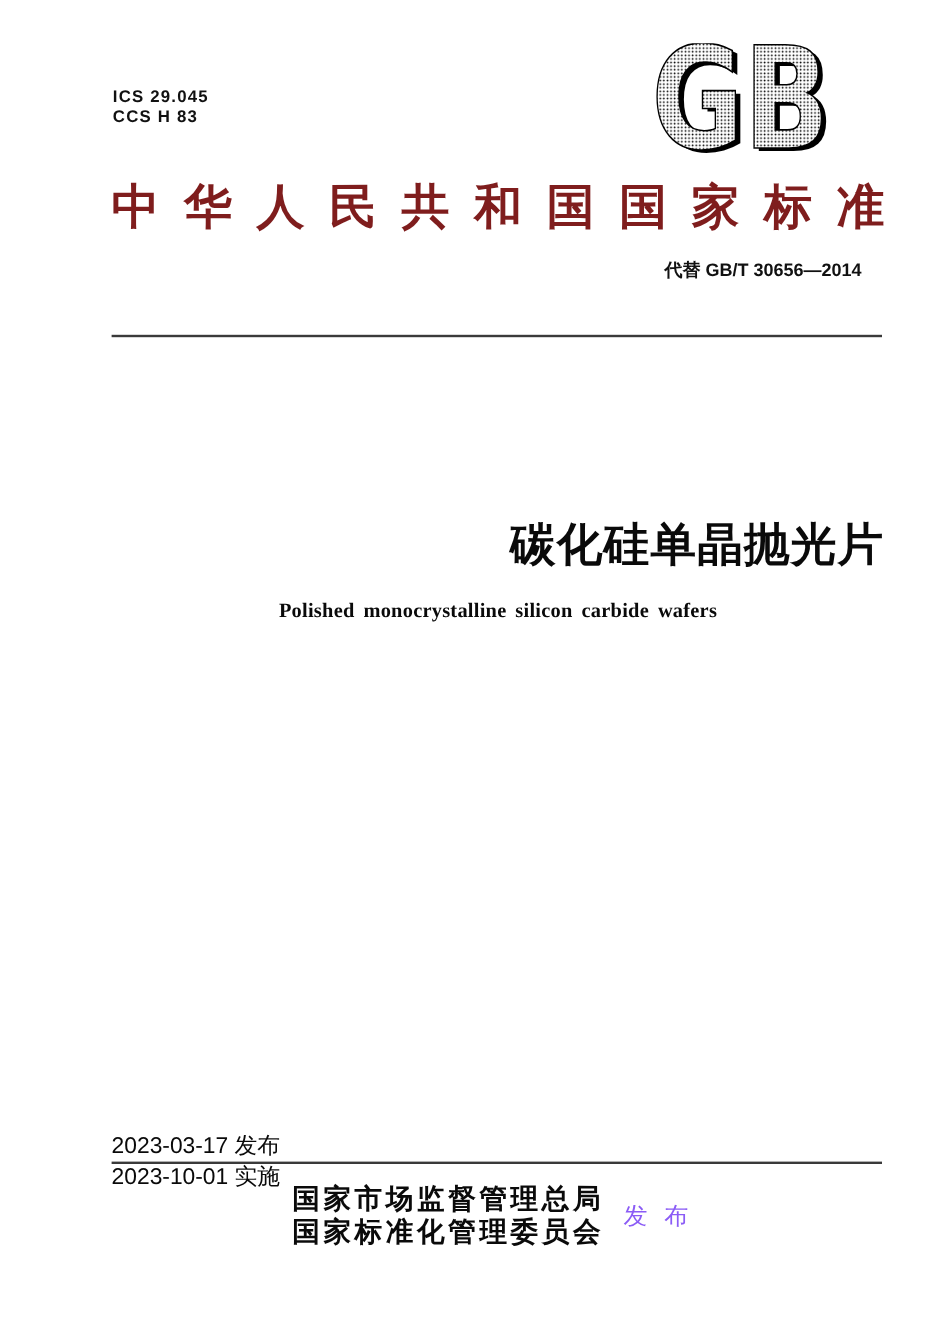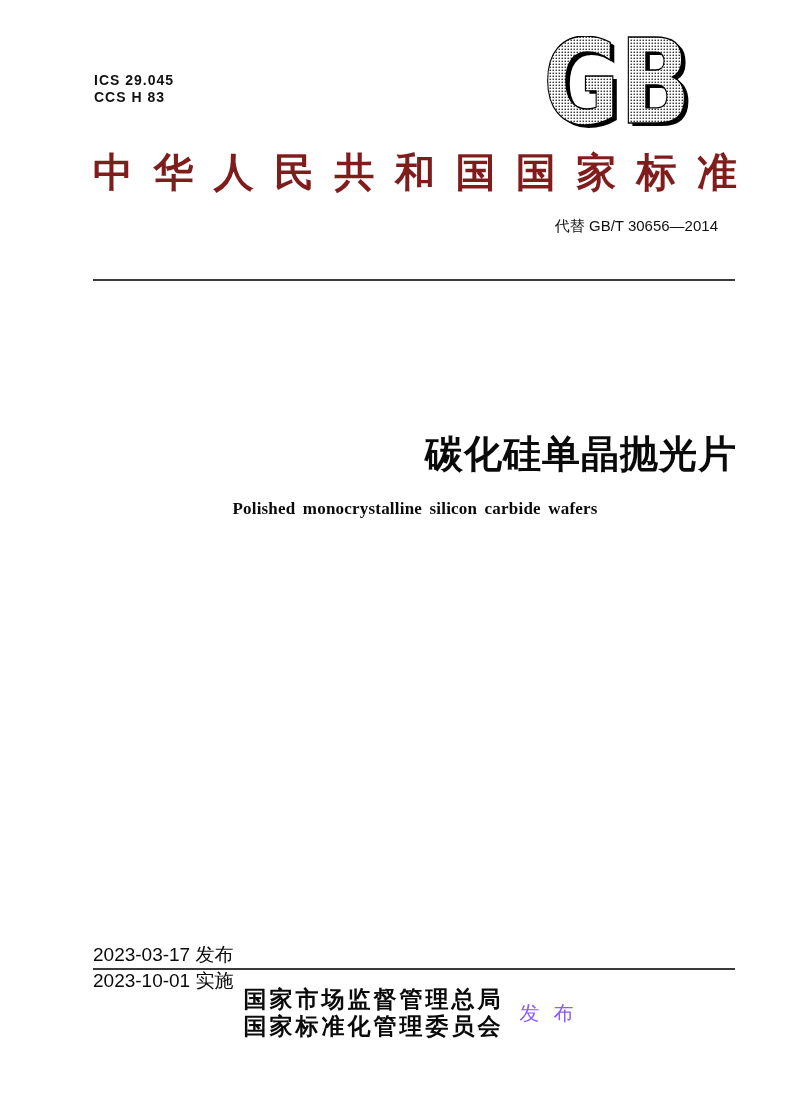--- a/index.html
+++ b/index.html
@@ -69,21 +69,21 @@
   .std-number {
     font-family: "Liberation Sans", "DejaVu Sans", sans-serif;
     font-weight: bold;
     font-size: 22px;
     line-height: 26px;
     letter-spacing: 0.5px;
   }
   .std-replaces {
     margin-top: 7px;
     font-family: "Liberation Sans", "DejaVu Sans", sans-serif;
-    font-weight: normal;
+    font-weight: bold;
     font-size: 15px;
     line-height: 18px;
   }
 
   .rule {
     position: absolute;
     left: 93px;
     width: 642px;
     height: 2px;
     background: #3a3a3a;

